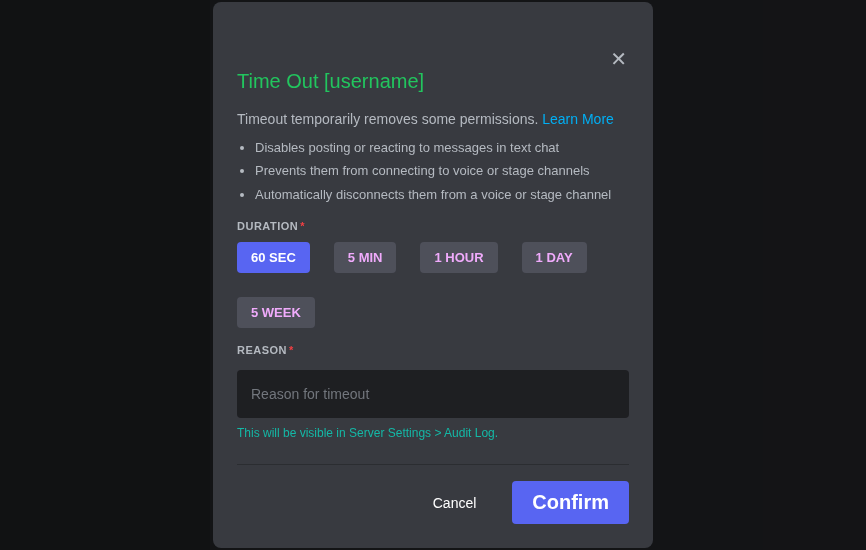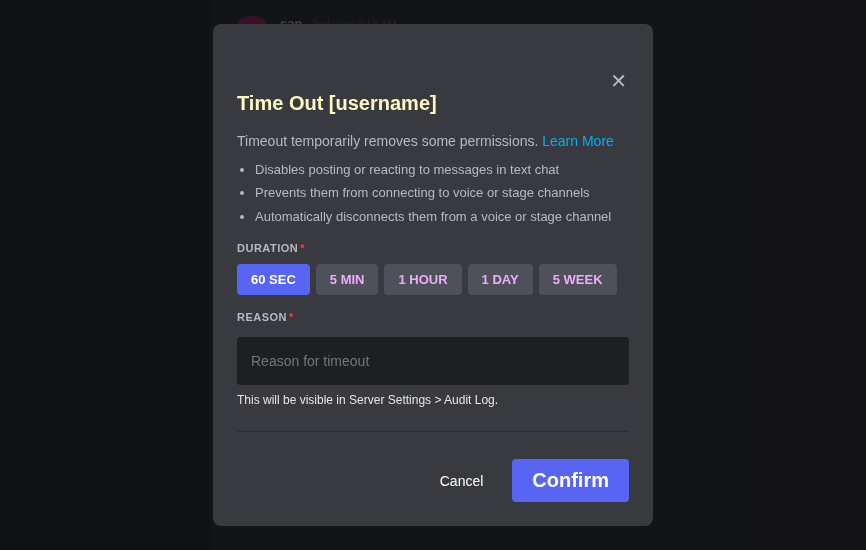--- a/index.html
+++ b/index.html
@@ -88,22 +88,22 @@
 
     .modal-header {
       display: flex;
       align-items: center;
       justify-content: space-between;
       margin-bottom: 16px;
     }
 
     .modal-title {
       font-size: 20px;
-      font-weight: 700;
-      color: #fef9c3;
+      font-weight: 400;
+      color: #22c55e;
       margin-top: 44px;
     }
 
     .close-btn {
       background: none;
       border: none;
       color: #b5bac1;
       font-size: 20px;
       cursor: pointer;
       line-height: 1;
@@ -143,21 +143,21 @@
       margin-top: 16px;
     }
 
     .section-label .required {
       color: #f23f42;
       margin-left: 2px;
     }
 
     .duration-buttons {
       display: flex;
-      gap: 6px;
+      gap: 24px;
       flex-wrap: wrap;
     }
 
     .duration-btn {
       padding: 8px 14px;
       border-radius: 4px;
       border: none;
       font-size: 13px;
       font-weight: 600;
       cursor: pointer;
@@ -182,31 +182,31 @@
       outline: none;
       margin-top: 4px;
     }
 
     .reason-input::placeholder {
       color: #72767d;
     }
 
     .audit-note {
       font-size: 12px;
-      color: #e5e5e5;
+      color: #14b8a6;
       margin-top: 8px;
     }
 
     .modal-footer {
       display: flex;
       align-items: center;
       justify-content: flex-end;
-      gap: 13px;
+      gap: 20px;
       margin-top: 24px;
-      padding-top: 27px;
+      padding-top: 16px;
       border-top: 1px solid #2b2d31;
     }
 
     .cancel-btn {
       background: none;
       border: none;
       color: #ffffff;
       font-size: 14px;
       font-weight: 500;
       cursor: pointer;

